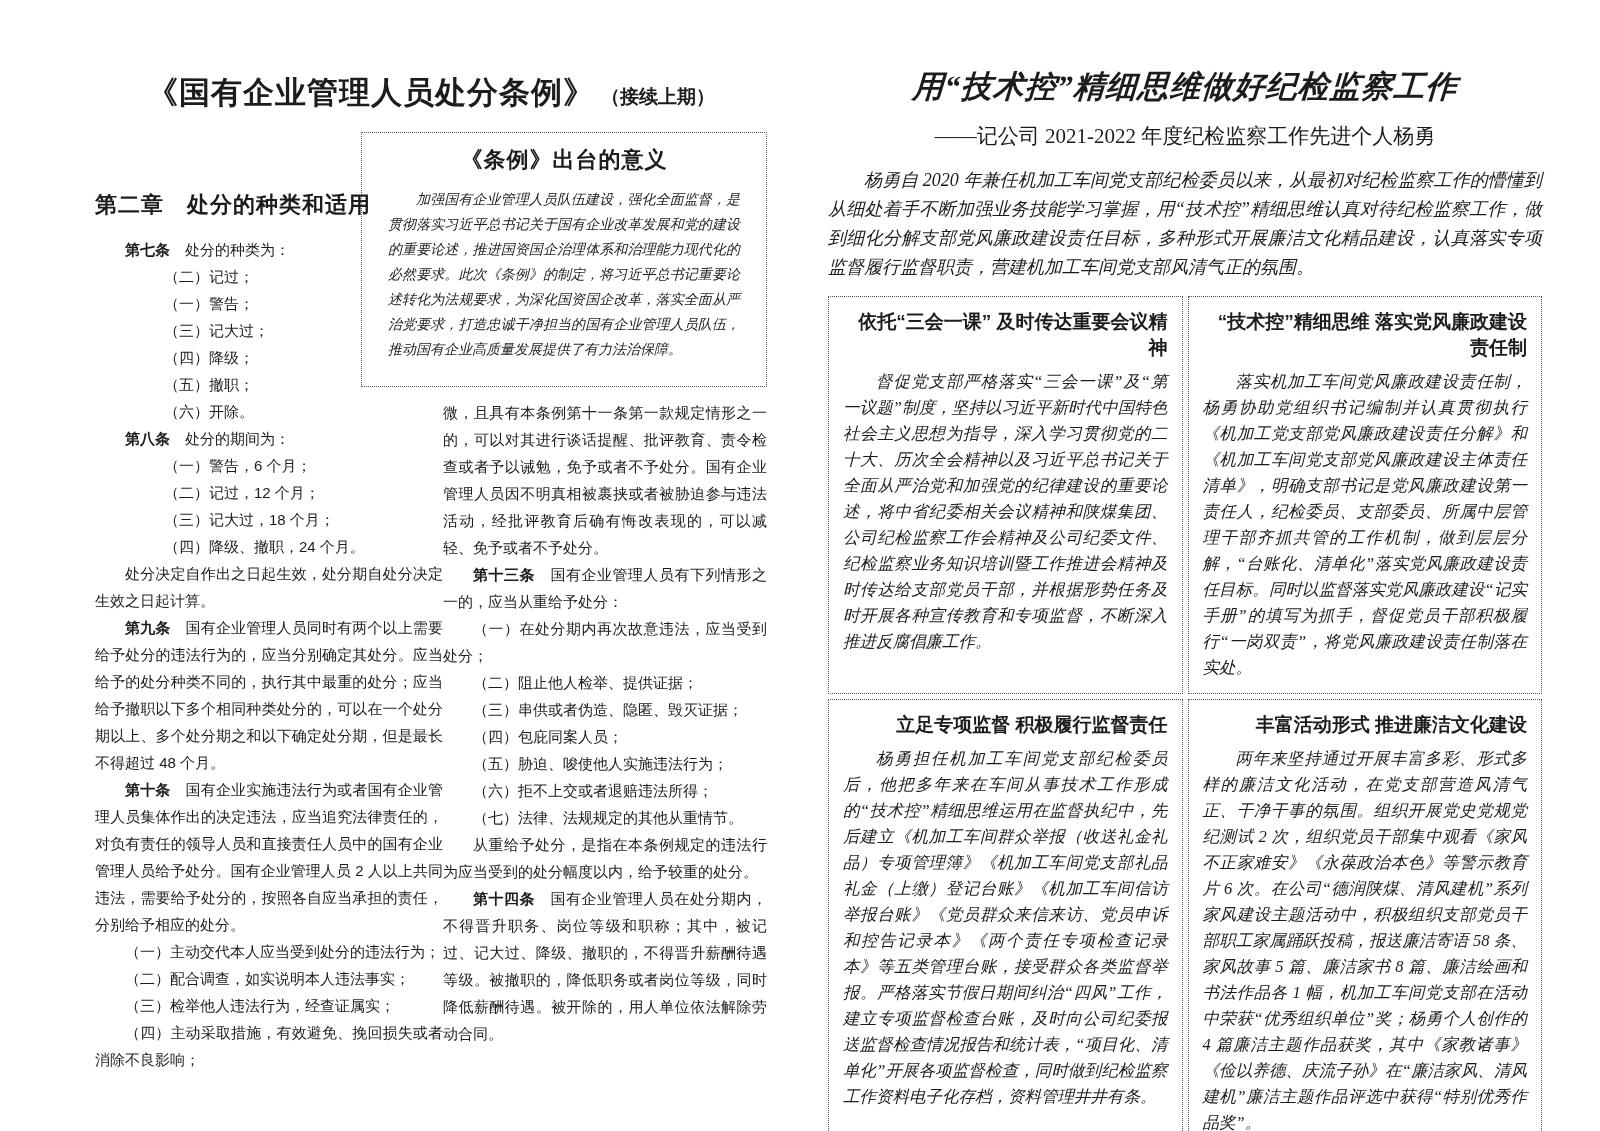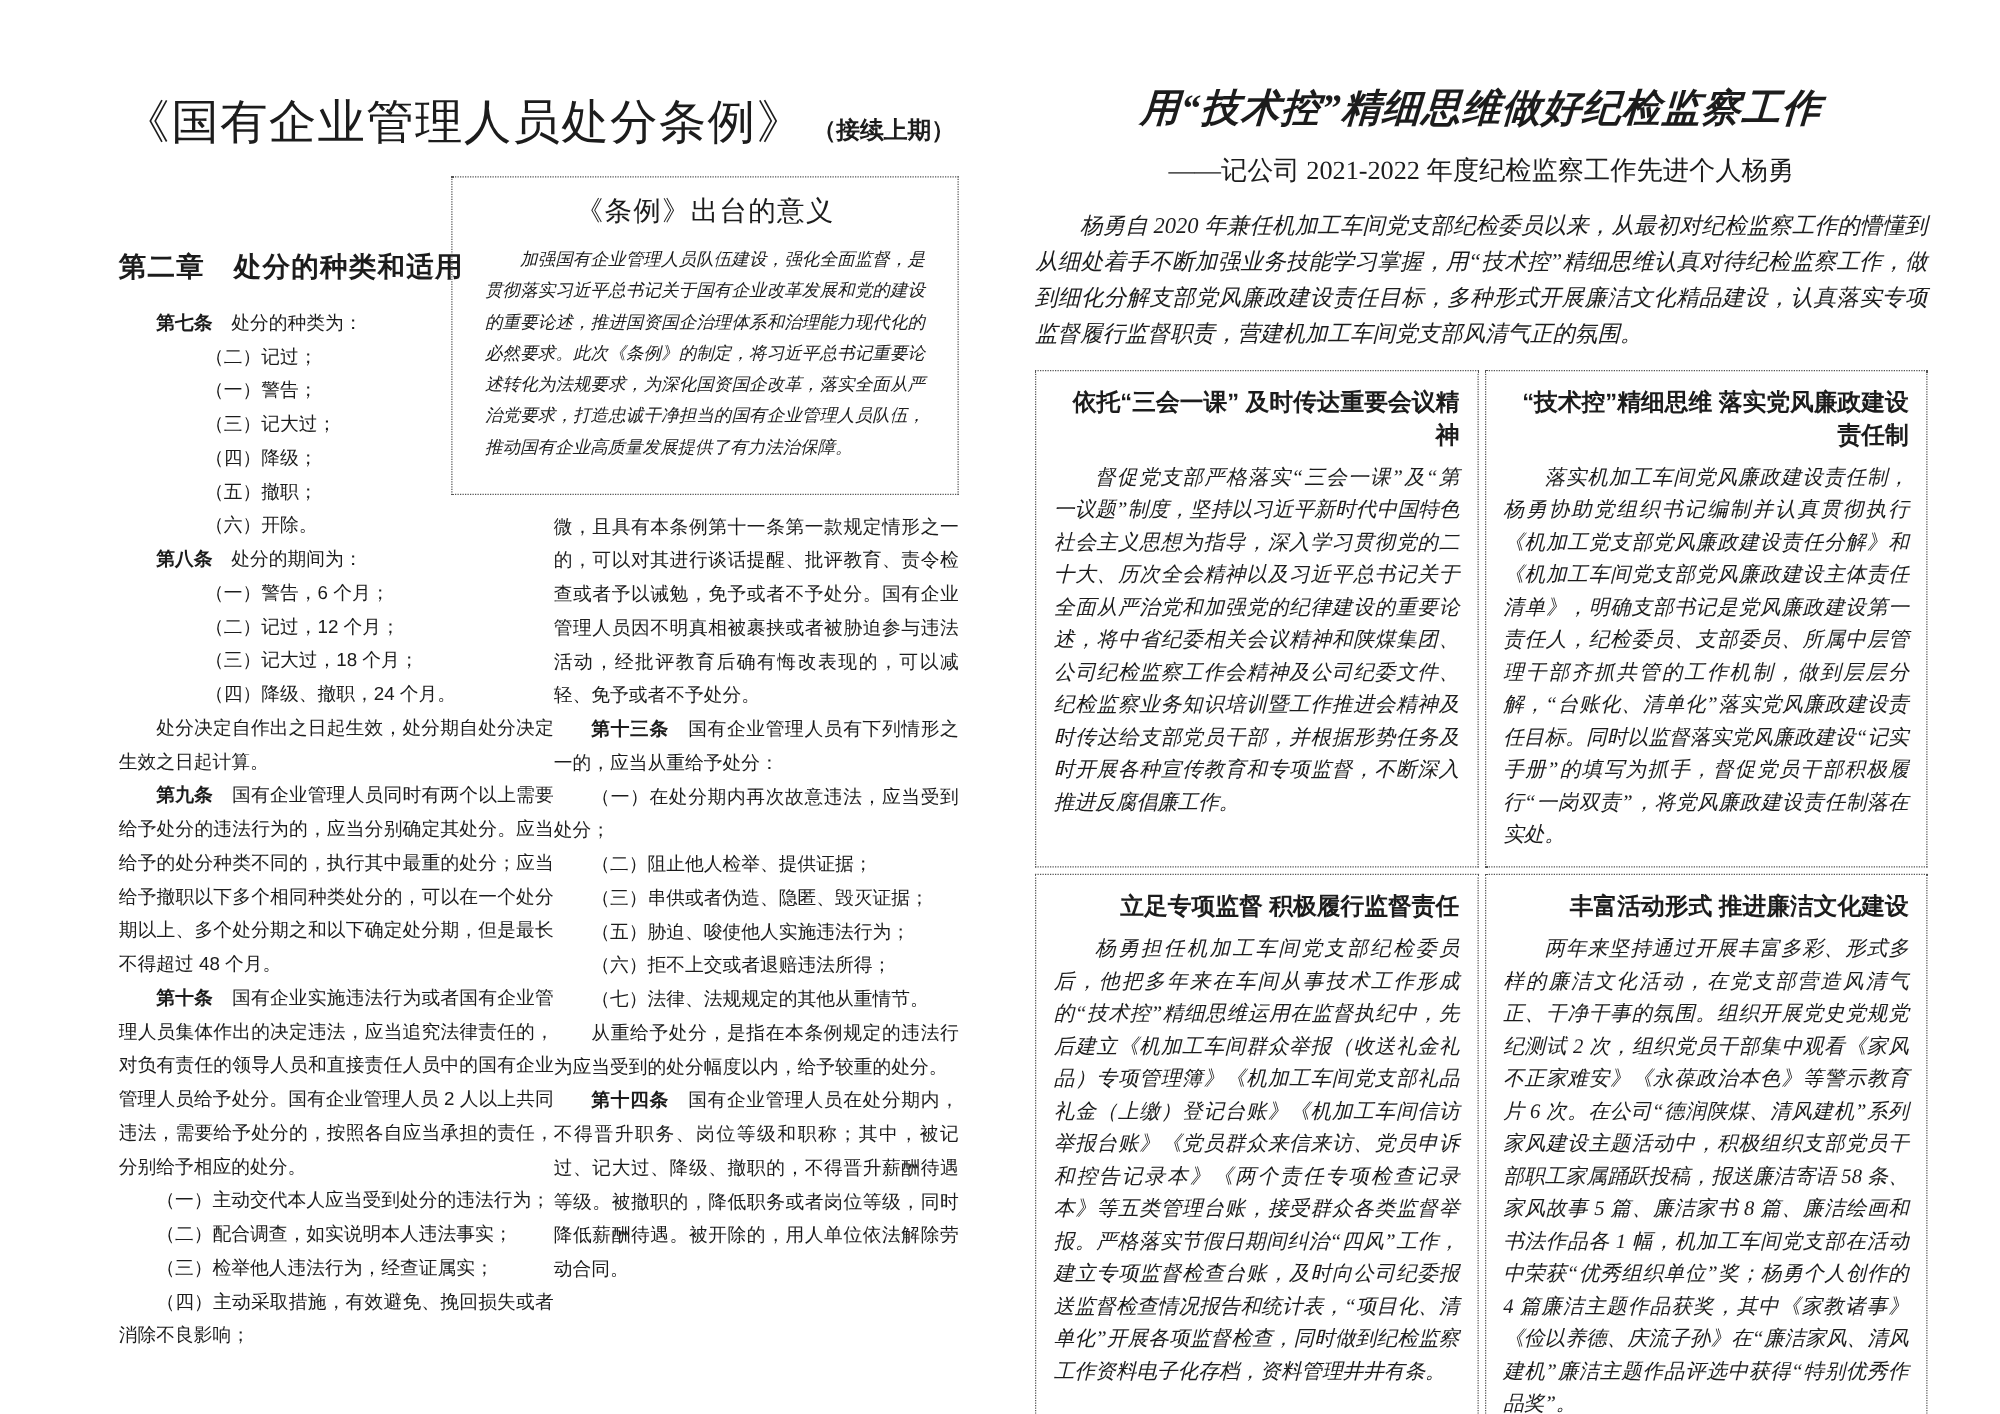--- a/index.html
+++ b/index.html
@@ -4,39 +4,39 @@
 <style>
   html,body{margin:0;padding:0;}
   body{
     width:1600px;height:1131px;position:relative;background:#ffffff;
     font-family:"Liberation Sans",sans-serif;color:#1c1c1c;
     -webkit-font-smoothing:antialiased;
   }
   
   .left-page{position:absolute;left:95px;top:72px;width:672px;}
   .l-title{text-align:center;white-space:nowrap;}
-  .l-title .main{font-size:38px;font-weight:normal;letter-spacing:1px;}
+  .l-title .main{font-size:31px;font-weight:bold;letter-spacing:1px;}
   .l-title .suffix{font-size:19px;font-weight:bold;margin-left:6px;}
   .l-row{display:flex;margin-top:18px;}
   .l-col1{width:348px;flex:none;}
   .l-col2{width:324px;flex:none;}
   .chapter{font-size:22px;font-weight:bold;margin:58px 0 16px 0;letter-spacing:1px;}
   .para{margin:0;font-size:15px;line-height:27px;text-align:justify;text-justify:inter-ideograph;}
   .para b{font-weight:bold;}
   .para.article{text-indent:2em;}
   .para.plain{text-indent:2em;}
   .para.cont{text-indent:0;}
   .para.deep{margin-left:4.6em;text-indent:0;text-align:left;}
   .meaning-box{
     box-sizing:border-box;border:1px dotted #555;
     margin-left:-82px;width:calc(100% + 82px);
     padding:10px 14px 12px 14px;margin-bottom:12px;
   }
   .meaning-box h2{
-    margin:2px 0 8px 0;text-align:center;font-size:22px;font-weight:normal;letter-spacing:1px;
+    margin:2px 0 8px 0;text-align:center;font-size:22px;font-weight:bold;letter-spacing:1px;
   }
   .kai{font-family:"Liberation Serif",serif;font-style:italic;}
   .meaning-box p{margin:12px;font-size:14px;line-height:25px;text-align:justify;text-indent:2em;}
   
   .right-page{position:absolute;left:828px;top:66px;width:714px;}
   .r-title{
     text-align:center;font-size:31px;font-weight:bold;letter-spacing:1px;
     font-family:"Liberation Serif",serif;font-style:italic;transform:skewX(-3deg);
   }
   .r-subtitle{
@@ -88,20 +88,21 @@
       <div class="meaning-box">
         <h2>《条例》出台的意义</h2>
         <p class="kai">加强国有企业管理人员队伍建设，强化全面监督，是贯彻落实习近平总书记关于国有企业改革发展和党的建设的重要论述，推进国资国企治理体系和治理能力现代化的必然要求。此次《条例》的制定，将习近平总书记重要论述转化为法规要求，为深化国资国企改革，落实全面从严治党要求，打造忠诚干净担当的国有企业管理人员队伍，推动国有企业高质量发展提供了有力法治保障。</p>
       </div>
       <div>
           <p class="para cont"><span>微，且具有本条例第十一条第一款规定情形之一的，可以对其进行谈话提醒、批评教育、责令检查或者予以诫勉，免予或者不予处分。国有企业管理人员因不明真相被裹挟或者被胁迫参与违法活动，经批评教育后确有悔改表现的，可以减轻、免予或者不予处分。</span></p>
           <p class="para article"><b>第十三条</b><span>　国有企业管理人员有下列情形之一的，应当从重给予处分：</span></p>
           <p class="para plain"><span>（一）在处分期内再次故意违法，应当受到处分；</span></p>
           <p class="para plain"><span>（二）阻止他人检举、提供证据；</span></p>
           <p class="para plain"><span>（三）串供或者伪造、隐匿、毁灭证据；</span></p>
+          <p class="para plain"><span>（四）包庇同案人员；</span></p>
           <p class="para plain"><span>（五）胁迫、唆使他人实施违法行为；</span></p>
           <p class="para plain"><span>（六）拒不上交或者退赔违法所得；</span></p>
           <p class="para plain"><span>（七）法律、法规规定的其他从重情节。</span></p>
           <p class="para plain"><span>从重给予处分，是指在本条例规定的违法行为应当受到的处分幅度以内，给予较重的处分。</span></p>
           <p class="para article"><b>第十四条</b><span>　国有企业管理人员在处分期内，不得晋升职务、岗位等级和职称；其中，被记过、记大过、降级、撤职的，不得晋升薪酬待遇等级。被撤职的，降低职务或者岗位等级，同时降低薪酬待遇。被开除的，用人单位依法解除劳动合同。</span></p>
         </div>
     </div>
   </div>
 </div>
 

